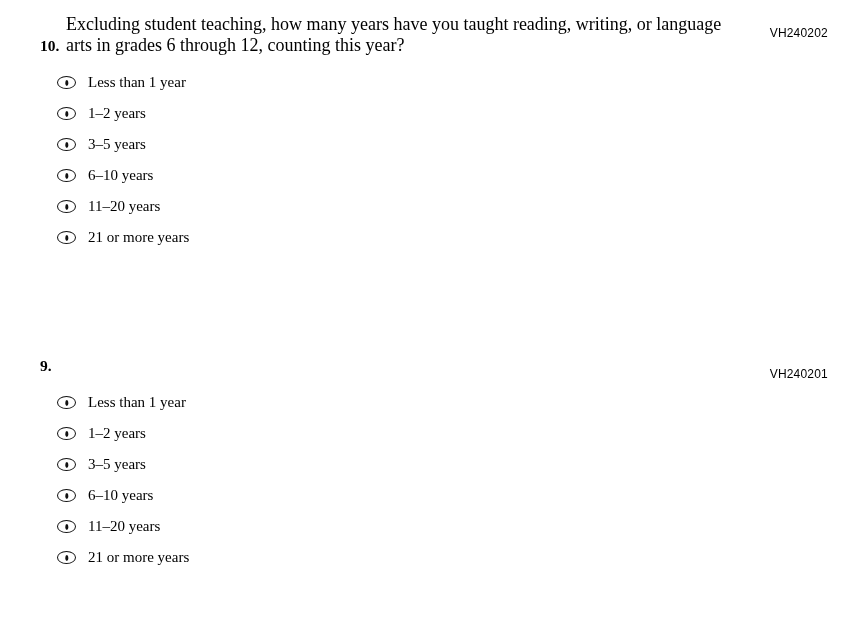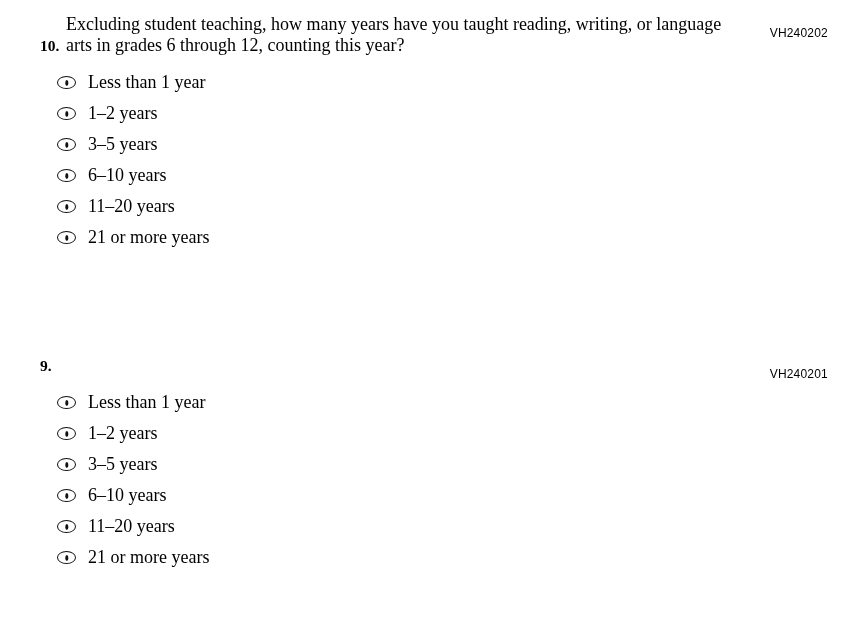--- a/index.html
+++ b/index.html
@@ -78,21 +78,21 @@
     position: absolute;
     left: 50%;
     top: 50%;
     width: 3.4px;
     height: 6.2px;
     background: #111;
     border-radius: 50%;
     transform: translate(-50%, -50%);
   }
   .option-label {
-    font-size: 18px;
+    font-size: 15px;
     line-height: 21px;
   }
 </style>
 </head>
 <body>
 
 <div class="page">
 
   <section class="question-block" id="question-10">
     <div class="item-code">VH240202</div>

